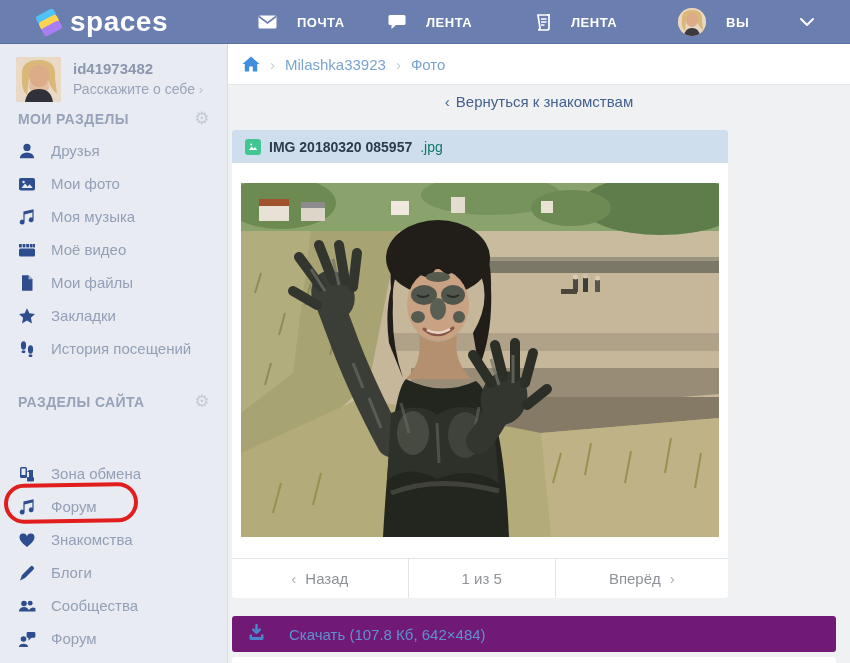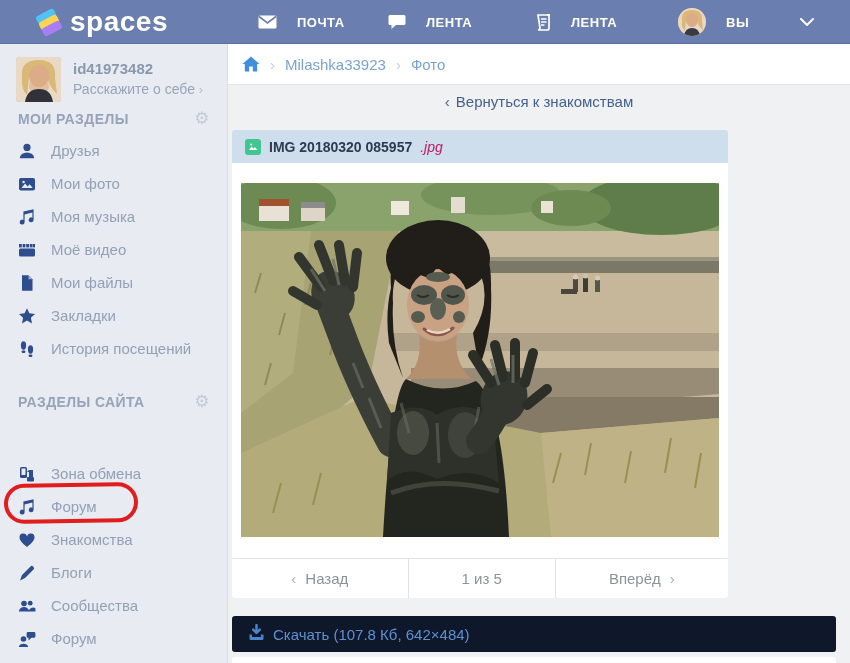--- a/index.html
+++ b/index.html
@@ -48,31 +48,31 @@
   
   .backrow { position:absolute; left:228px; top:93px; width:622px; text-align:center; font-size:15px; color:#44618f; }
   .backrow .lnk { cursor:pointer; }
   .backrow .chev { color:#44618f; margin-right:6px; }
 
   
   .photo-card { position:absolute; left:232px; top:130px; width:496px; background:#fff; border-radius:3px; }
   .photo-titlebar { height:33px; background:#cfdeec; border-radius:3px 3px 0 0; display:flex; align-items:center; padding-left:13px; gap:8px; }
   .img-badge { width:16px; height:16px; border-radius:3px; background:#41c692; display:flex; align-items:center; justify-content:center; }
   .photo-title { font-size:14px; font-weight:bold; color:#2c3b4d; }
-  .photo-ext { font-size:14px; color:#be185d;font-style:italic; }
+  .photo-ext { font-size:14px; color:#0f766e; }
   .photo-area { height:395px; display:flex; align-items:flex-start; justify-content:center; padding-top:20px; background:#fff; }
   .pager { height:40px; border-top:1px solid #e0e3e8; display:flex; font-size:15px; color:#8e9298; }
   .pager-cell { display:flex; align-items:center; justify-content:center; gap:9px; }
   .pager-cell.prev { width:214px; cursor:pointer; }
   .pager-cell.count { width:180px; border-left:1px solid #e0e3e8; border-right:1px solid #e0e3e8; }
   .pager-cell.next { width:210px; cursor:pointer; }
   .pager .pchev { color:#a9aeb5; font-size:15px; }
 
   
-  .dl-card { position:absolute; left:232px; top:616px; width:604px; height:36px; background:#0f172a; border-radius:3px; display:flex; align-items:center; padding-left:16px; gap:8px; }
+  .dl-card { position:absolute; left:232px; top:616px; width:604px; height:36px; background:#701a75; border-radius:3px; display:flex; align-items:center; padding-left:16px; gap:24px; }
   .dl-link { color:#5e91d2; font-size:15px; cursor:pointer; }
   .next-card { position:absolute; left:232px; top:657px; width:604px; height:6px; background:#fff; border-radius:3px 3px 0 0; }
 </style>
 </head>
 <body>
 
 <div class="stage">
 
   <div class="header">
     <div class="logo">

